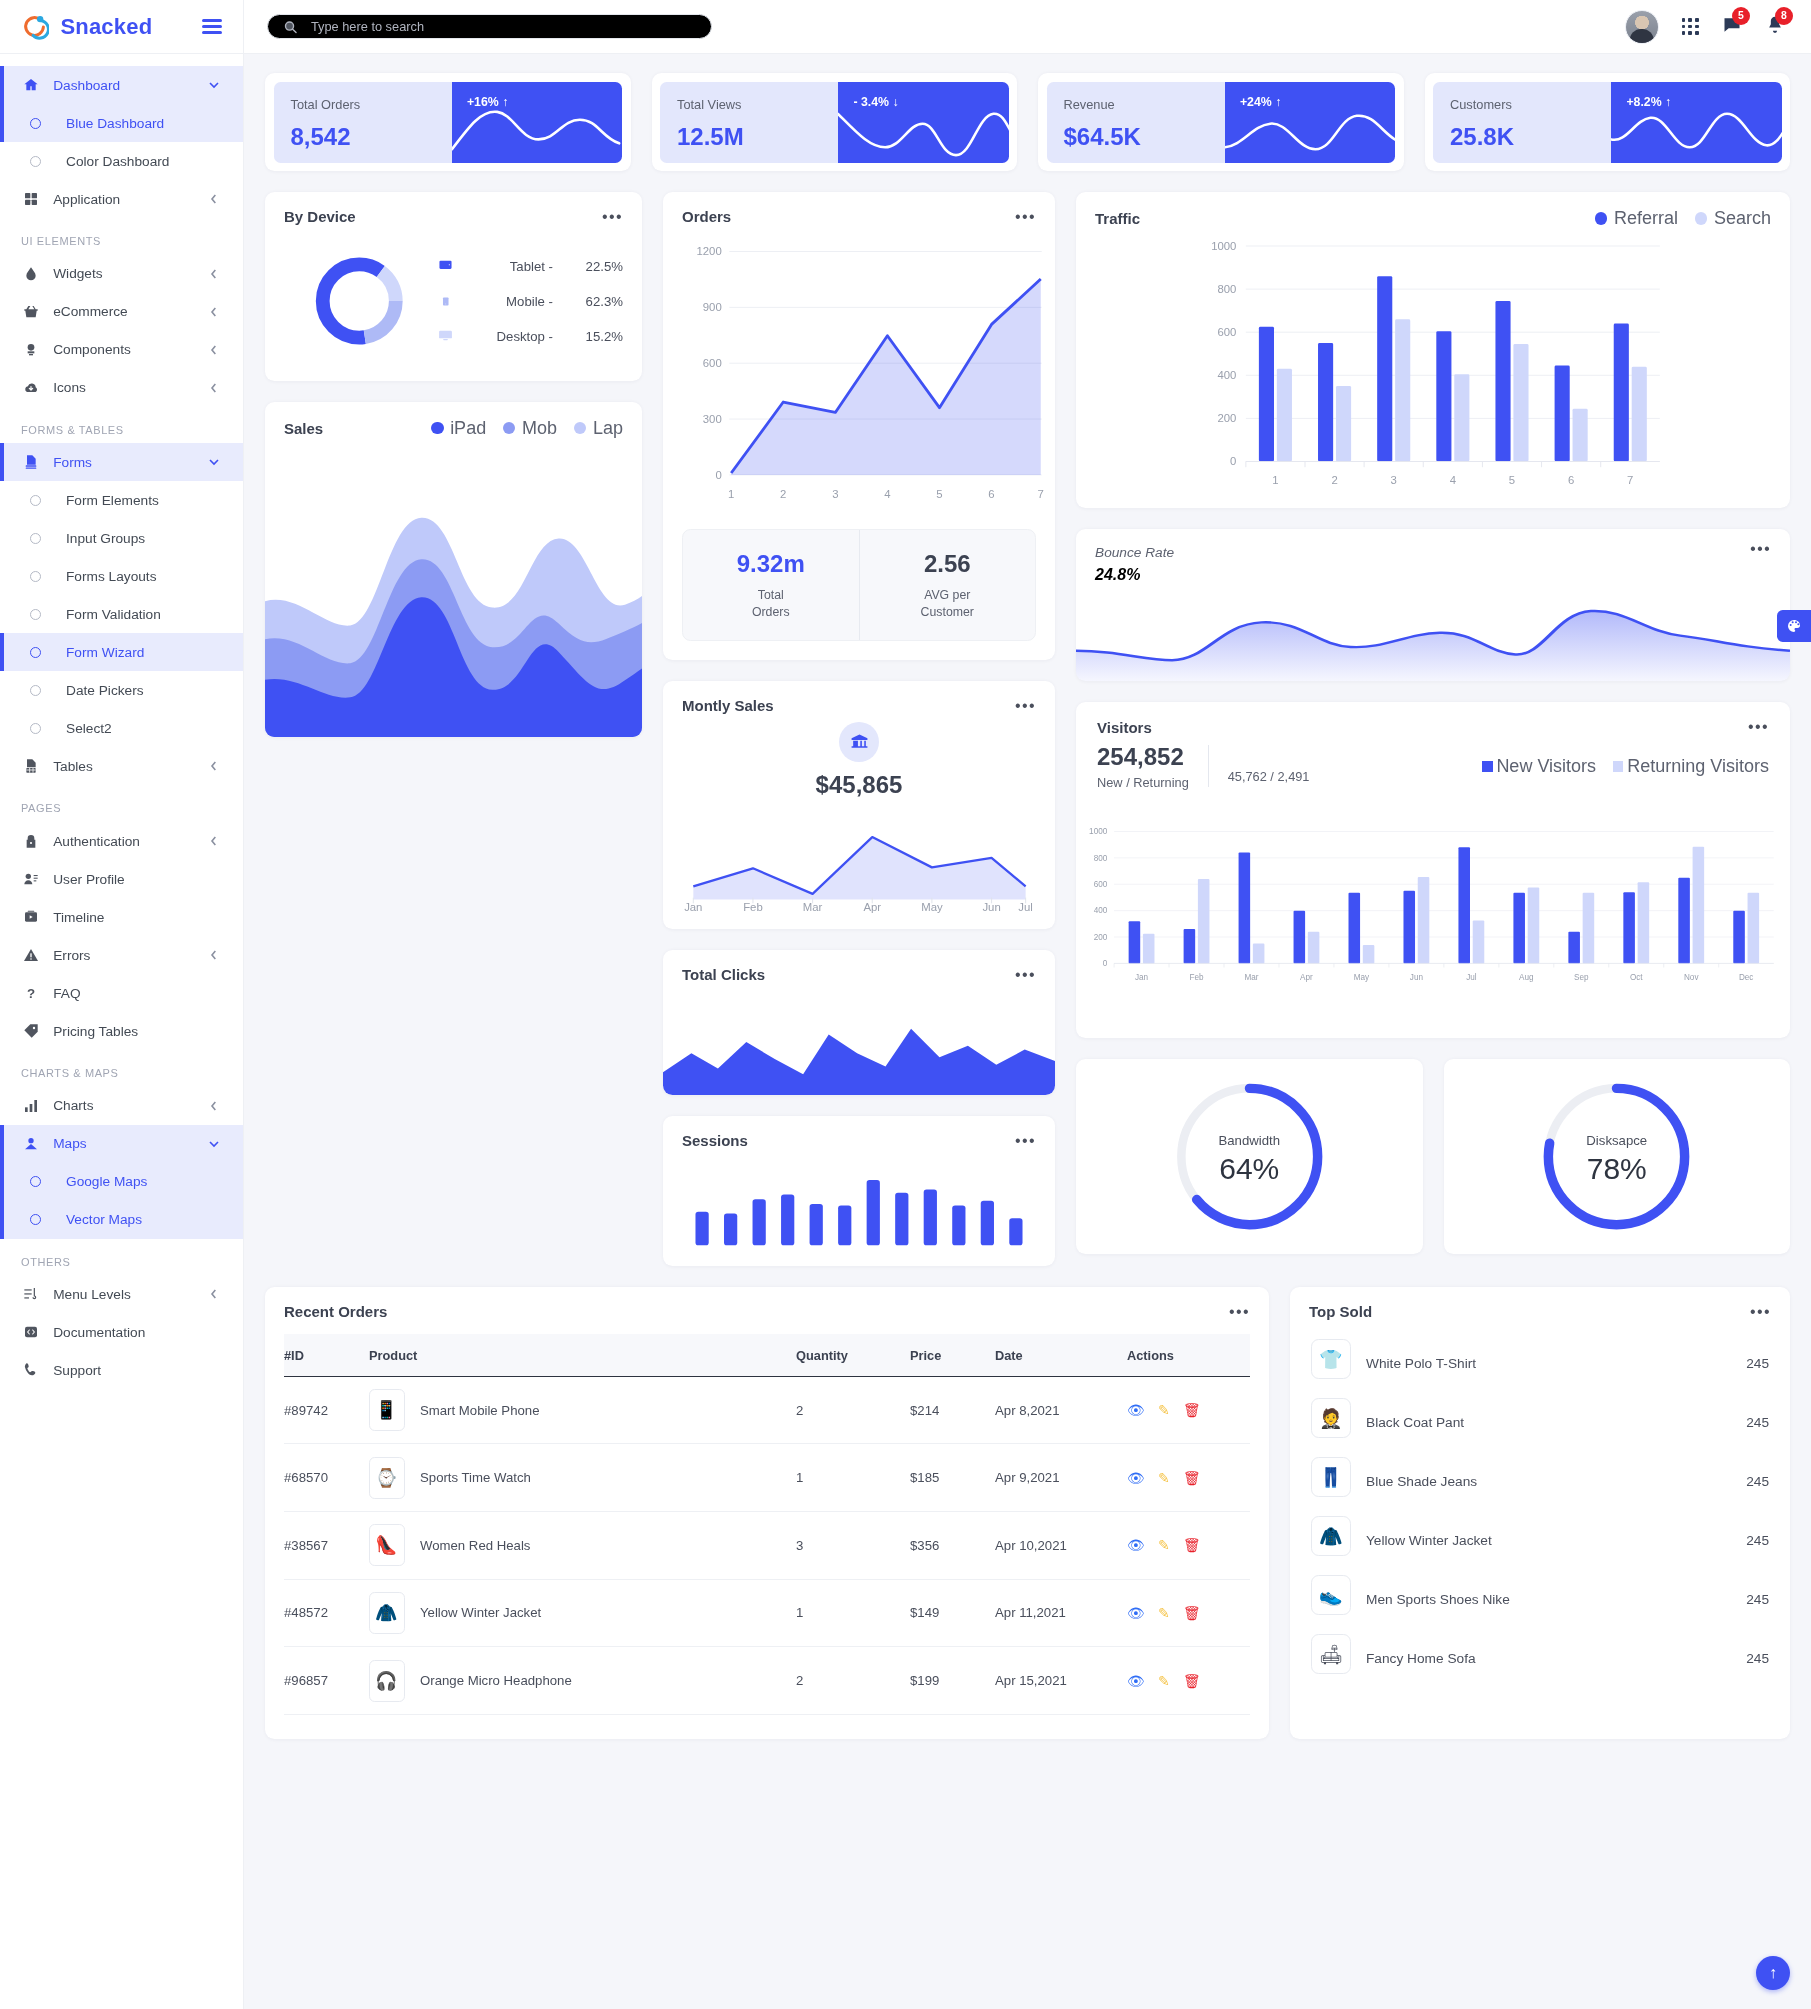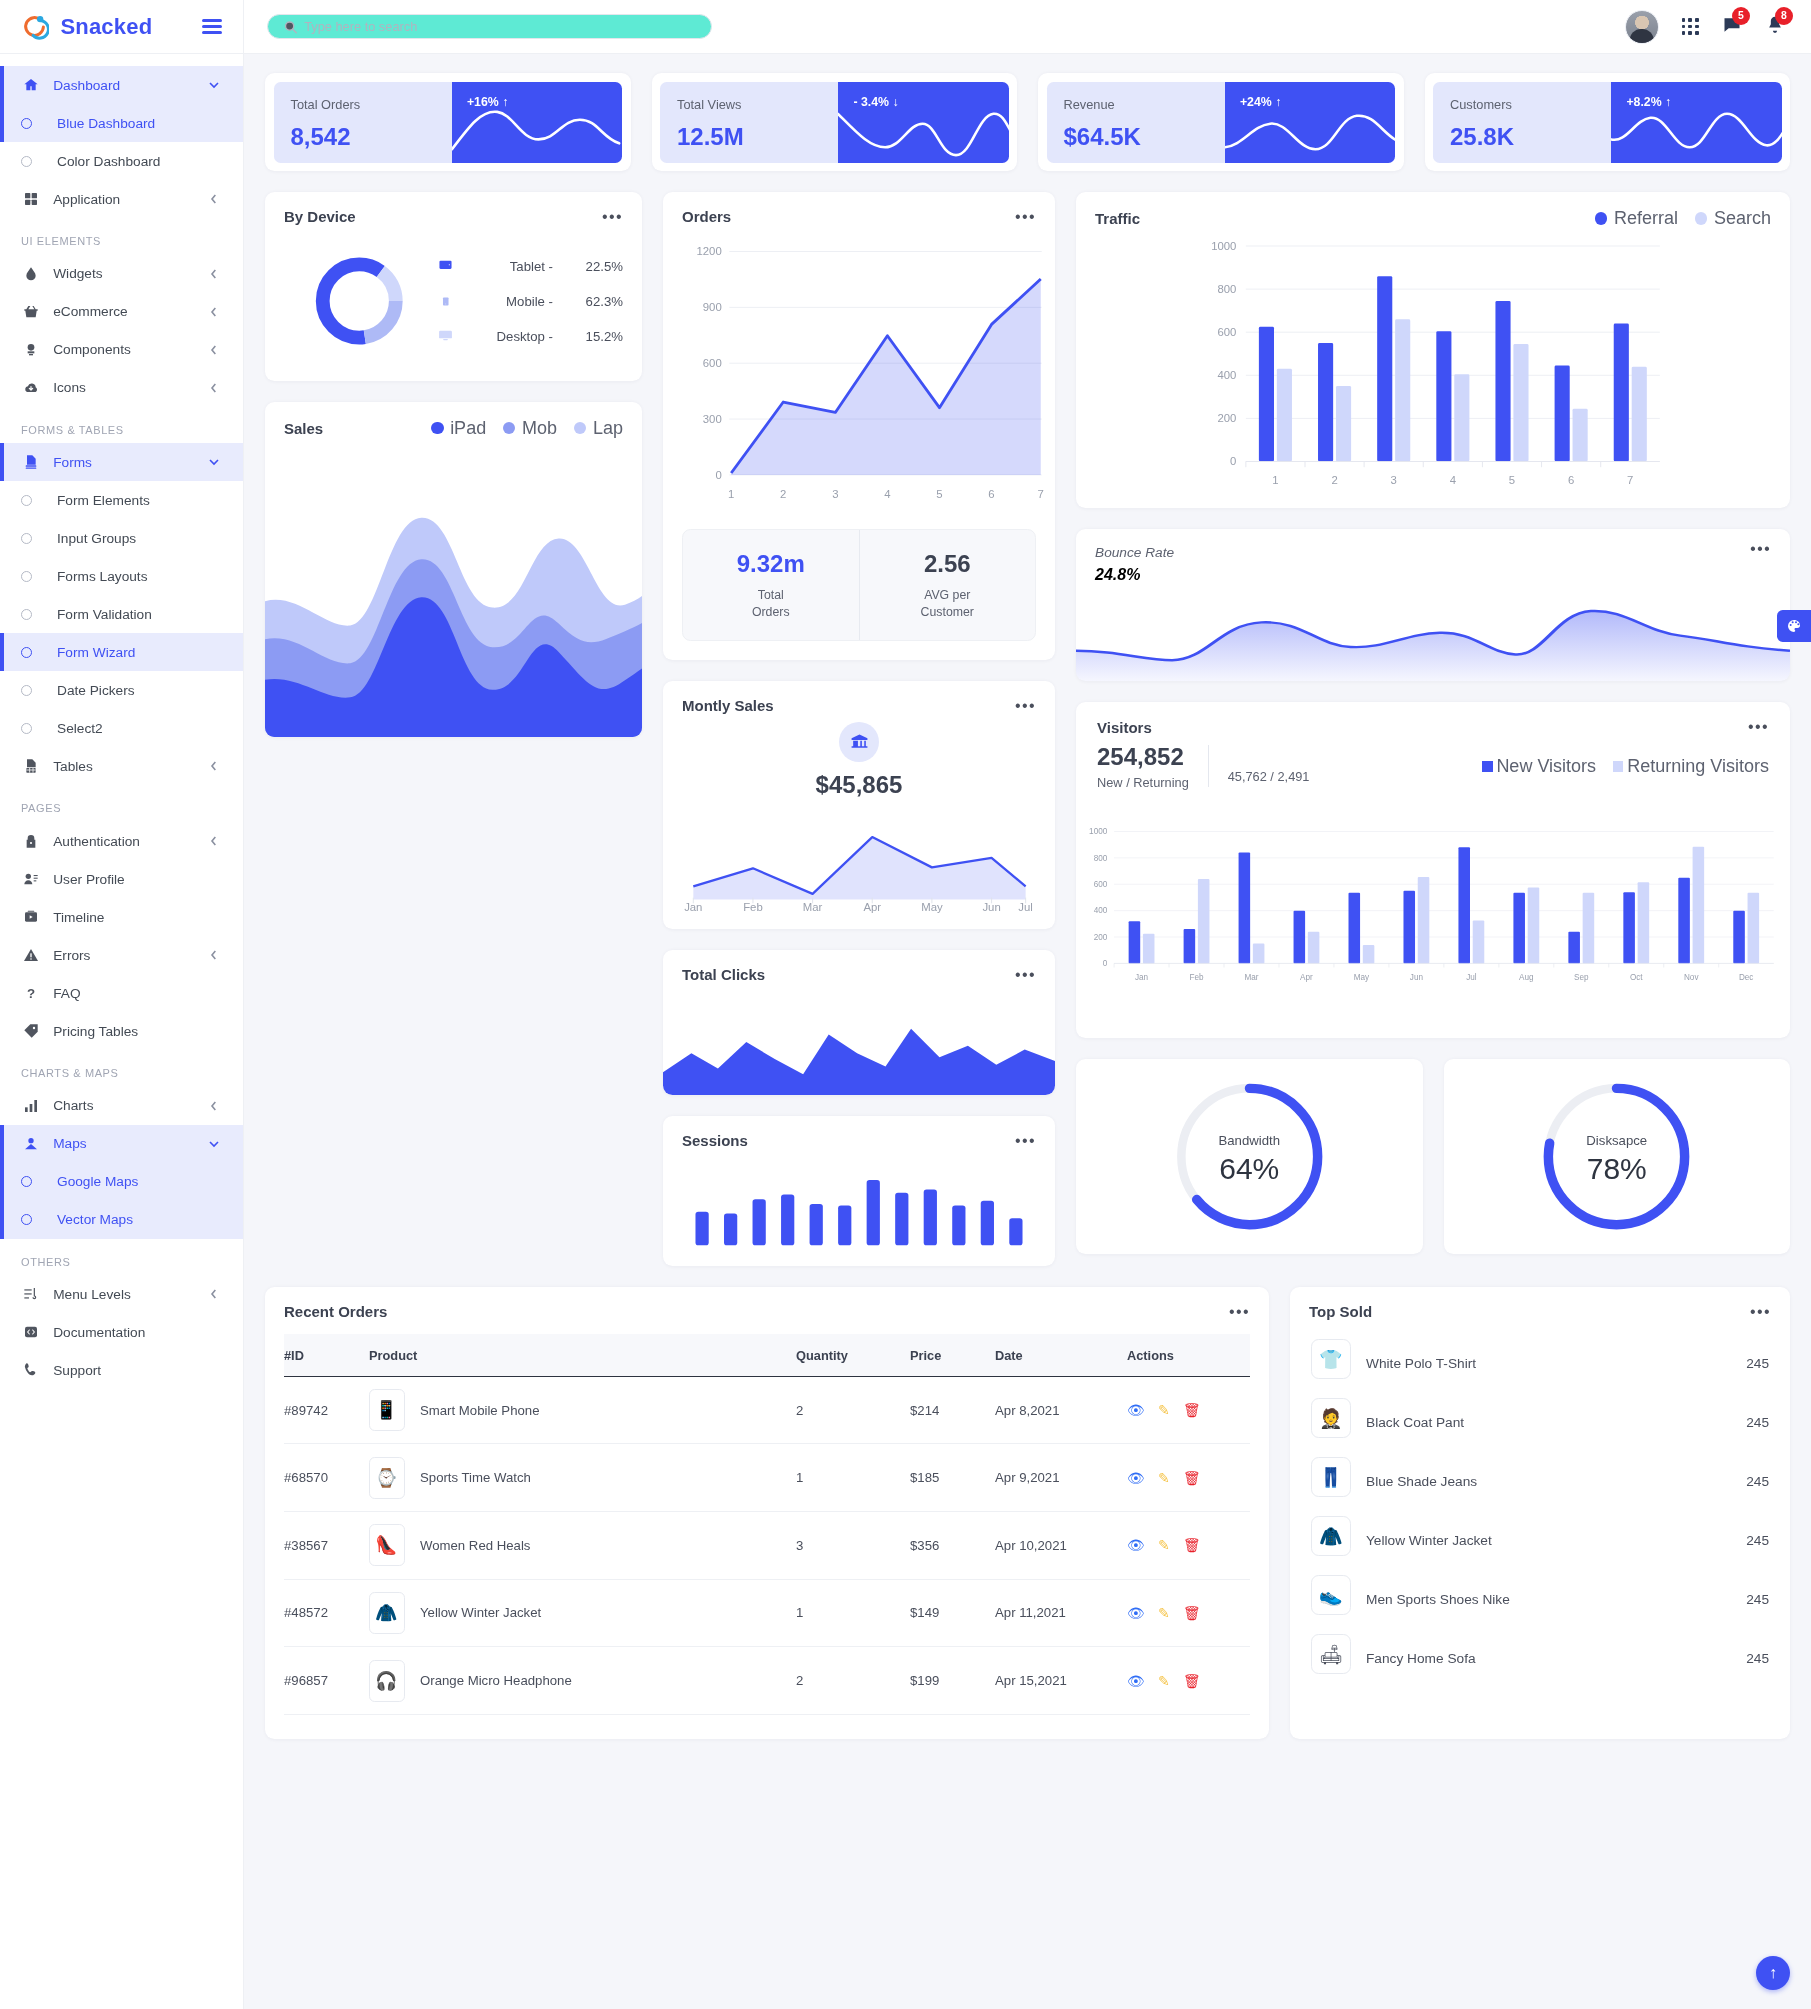--- a/index.html
+++ b/index.html
@@ -33,42 +33,42 @@
     display: flex; align-items: center; height: 38px; padding: 0 21px;
     gap: 13.2px; font-size: 13.7px; color: #434a54; cursor: pointer; position: relative;
   }
   .nav-item .ico { width: 19px; display:flex; align-items:center; justify-content:center; flex: 0 0 19px; }
   .nav-item .chev { margin-left: auto; color:#8a90a0; font-size: 11.4px; }
   .nav-item.active { background: #e8ebfd; color: #3f51f3; }
   .nav-item.active::before {
     content:""; position:absolute; left:0; top:0; bottom:0; width:3.8px; background:#3f51f3;
   }
   .nav-item.active .chev { color:#3f51f3; }
-  .nav-sub { padding-left: 17px; gap: 21px; }
+  .nav-sub { padding-left: 26px; gap: 21px; }
   .nav-sub .ico { font-size: 0; }
   .radio {
     width: 11.4px; height: 11.4px; border-radius:50%; border: 1.4px solid #b5bac6; display:block;
   }
   .nav-item.active .radio { border-color:#3f51f3; }
   .nav-section {
     font-size: 11px; letter-spacing: 0.6px; color: #a0a5b3; padding: 17px 21px 7.6px;
     text-transform: uppercase;
   }
   .svgico { width:16px; height:16px; fill:#50555f; display:block;}
   .nav-item.active .svgico { fill:#3f51f3; }
 
   
   .main { flex: 1; display: flex; flex-direction: column; height: 2009px; }
   .topbar {
     height: 54px; background: #fff; display: flex; align-items: center;
     padding: 0 26.5px 0 23px; gap: 15px; border-bottom:0.9px solid #eef0f4;
   }
   .search-wrap {
     width: 445px; height: 25px; border: 0.9px solid #e3e6ec; border-radius: 17px;
-    display: flex; align-items: center; padding: 0 15px; gap: 6px; background:#5eead4;
+    display: flex; align-items: center; padding: 0 15px; gap: 13px; background:#000000;
   }
   .search-wrap input {
     border: none; outline: none; font-size: 12.8px; color:#6d7280; width: 100%;
     font-family:"Liberation Sans", sans-serif; background:transparent;
   }
   .search-wrap input::placeholder { color:#b0b4bf; }
   .topbar-right { margin-left: auto; display: flex; align-items: center; gap: 23px; }
   .avatar {
     width: 34px; height: 34px; border-radius: 50%;
     background: radial-gradient(circle at 50% 36%, #d9c6b2 0 26%, transparent 27%),

